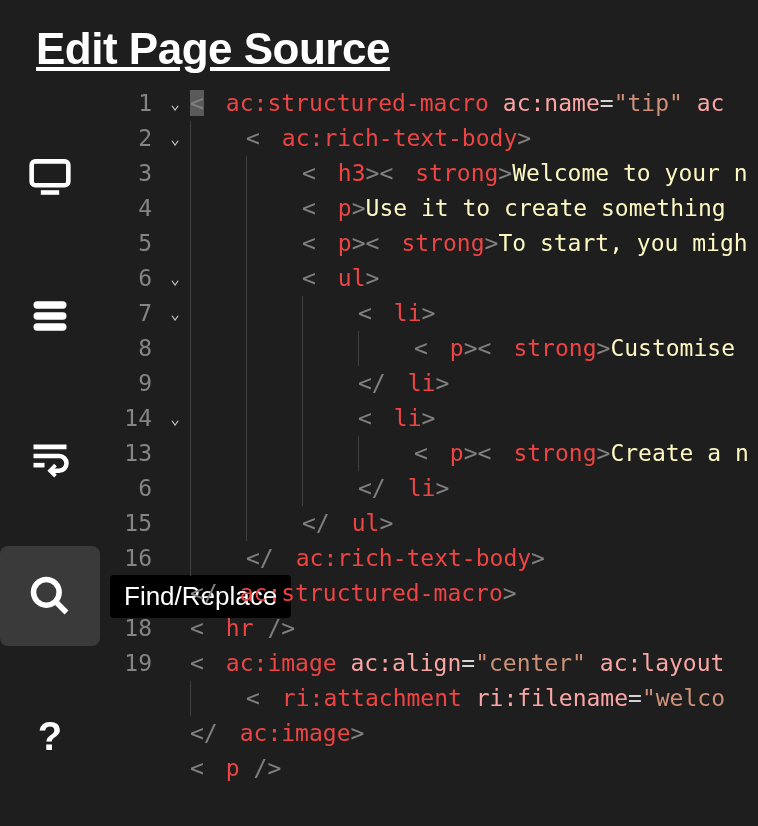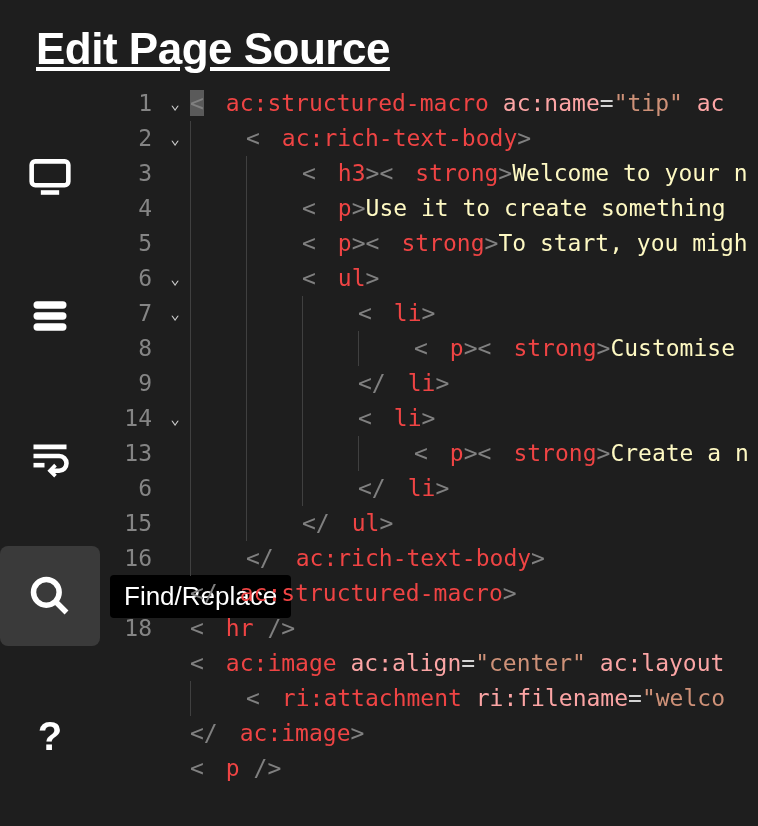--- a/index.html
+++ b/index.html
@@ -224,17 +224,21 @@
           <span class="fold"></span>
         </div>
         <div class="gutter-row">
           <span class="line-num">18</span>
           <span class="fold">⌄</span>
         </div>
         <div class="gutter-row">
           <span class="line-num">18</span>
           <span class="fold"></span>
         </div>
+        <div class="gutter-row">
+          <span class="line-num">19</span>
+          <span class="fold"></span>
+        </div>
       </div>
     <div class="code" id="code"><div class="code-line"><span class="cursor-hl">&lt;</span><span class="c-tag">ac:structured-macro</span><span class="c-text"> </span><span class="c-attr">ac:name</span><span class="c-op">=</span><span class="c-str">"tip"</span><span class="c-text"> </span><span class="c-attr">ac</span></div><div class="code-line"><span style="display:inline-block;width:0;border-left:1px solid #404040;height:35px;vertical-align:top;margin-right:55px;"></span><span class="c-punc">&lt;</span><span class="c-tag">ac:rich-text-body</span><span class="c-punc">&gt;</span></div><div class="code-line"><span style="display:inline-block;width:0;border-left:1px solid #404040;height:35px;vertical-align:top;margin-right:55px;"></span><span style="display:inline-block;width:0;border-left:1px solid #404040;height:35px;vertical-align:top;margin-right:55px;"></span><span class="c-punc">&lt;</span><span class="c-tag">h3</span><span class="c-punc">&gt;&lt;</span><span class="c-tag">strong</span><span class="c-punc">&gt;</span><span class="c-text">Welcome to your n</span></div><div class="code-line"><span style="display:inline-block;width:0;border-left:1px solid #404040;height:35px;vertical-align:top;margin-right:55px;"></span><span style="display:inline-block;width:0;border-left:1px solid #404040;height:35px;vertical-align:top;margin-right:55px;"></span><span class="c-punc">&lt;</span><span class="c-tag">p</span><span class="c-punc">&gt;</span><span class="c-text">Use it to create something</span></div><div class="code-line"><span style="display:inline-block;width:0;border-left:1px solid #404040;height:35px;vertical-align:top;margin-right:55px;"></span><span style="display:inline-block;width:0;border-left:1px solid #404040;height:35px;vertical-align:top;margin-right:55px;"></span><span class="c-punc">&lt;</span><span class="c-tag">p</span><span class="c-punc">&gt;&lt;</span><span class="c-tag">strong</span><span class="c-punc">&gt;</span><span class="c-text">To start, you migh</span></div><div class="code-line"><span style="display:inline-block;width:0;border-left:1px solid #404040;height:35px;vertical-align:top;margin-right:55px;"></span><span style="display:inline-block;width:0;border-left:1px solid #404040;height:35px;vertical-align:top;margin-right:55px;"></span><span class="c-punc">&lt;</span><span class="c-tag">ul</span><span class="c-punc">&gt;</span></div><div class="code-line"><span style="display:inline-block;width:0;border-left:1px solid #404040;height:35px;vertical-align:top;margin-right:55px;"></span><span style="display:inline-block;width:0;border-left:1px solid #404040;height:35px;vertical-align:top;margin-right:55px;"></span><span style="display:inline-block;width:0;border-left:1px solid #404040;height:35px;vertical-align:top;margin-right:55px;"></span><span class="c-punc">&lt;</span><span class="c-tag">li</span><span class="c-punc">&gt;</span></div><div class="code-line"><span style="display:inline-block;width:0;border-left:1px solid #404040;height:35px;vertical-align:top;margin-right:55px;"></span><span style="display:inline-block;width:0;border-left:1px solid #404040;height:35px;vertical-align:top;margin-right:55px;"></span><span style="display:inline-block;width:0;border-left:1px solid #404040;height:35px;vertical-align:top;margin-right:55px;"></span><span style="display:inline-block;width:0;border-left:1px solid #404040;height:35px;vertical-align:top;margin-right:55px;"></span><span class="c-punc">&lt;</span><span class="c-tag">p</span><span class="c-punc">&gt;&lt;</span><span class="c-tag">strong</span><span class="c-punc">&gt;</span><span class="c-text">Customise </span></div><div class="code-line"><span style="display:inline-block;width:0;border-left:1px solid #404040;height:35px;vertical-align:top;margin-right:55px;"></span><span style="display:inline-block;width:0;border-left:1px solid #404040;height:35px;vertical-align:top;margin-right:55px;"></span><span style="display:inline-block;width:0;border-left:1px solid #404040;height:35px;vertical-align:top;margin-right:55px;"></span><span class="c-punc">&lt;/</span><span class="c-tag">li</span><span class="c-punc">&gt;</span></div><div class="code-line"><span style="display:inline-block;width:0;border-left:1px solid #404040;height:35px;vertical-align:top;margin-right:55px;"></span><span style="display:inline-block;width:0;border-left:1px solid #404040;height:35px;vertical-align:top;margin-right:55px;"></span><span style="display:inline-block;width:0;border-left:1px solid #404040;height:35px;vertical-align:top;margin-right:55px;"></span><span class="c-punc">&lt;</span><span class="c-tag">li</span><span class="c-punc">&gt;</span></div><div class="code-line"><span style="display:inline-block;width:0;border-left:1px solid #404040;height:35px;vertical-align:top;margin-right:55px;"></span><span style="display:inline-block;width:0;border-left:1px solid #404040;height:35px;vertical-align:top;margin-right:55px;"></span><span style="display:inline-block;width:0;border-left:1px solid #404040;height:35px;vertical-align:top;margin-right:55px;"></span><span style="display:inline-block;width:0;border-left:1px solid #404040;height:35px;vertical-align:top;margin-right:55px;"></span><span class="c-punc">&lt;</span><span class="c-tag">p</span><span class="c-punc">&gt;&lt;</span><span class="c-tag">strong</span><span class="c-punc">&gt;</span><span class="c-text">Create a n</span></div><div class="code-line"><span style="display:inline-block;width:0;border-left:1px solid #404040;height:35px;vertical-align:top;margin-right:55px;"></span><span style="display:inline-block;width:0;border-left:1px solid #404040;height:35px;vertical-align:top;margin-right:55px;"></span><span style="display:inline-block;width:0;border-left:1px solid #404040;height:35px;vertical-align:top;margin-right:55px;"></span><span class="c-punc">&lt;/</span><span class="c-tag">li</span><span class="c-punc">&gt;</span></div><div class="code-line"><span style="display:inline-block;width:0;border-left:1px solid #404040;height:35px;vertical-align:top;margin-right:55px;"></span><span style="display:inline-block;width:0;border-left:1px solid #404040;height:35px;vertical-align:top;margin-right:55px;"></span><span class="c-punc">&lt;/</span><span class="c-tag">ul</span><span class="c-punc">&gt;</span></div><div class="code-line"><span style="display:inline-block;width:0;border-left:1px solid #404040;height:35px;vertical-align:top;margin-right:55px;"></span><span class="c-punc">&lt;/</span><span class="c-tag">ac:rich-text-body</span><span class="c-punc">&gt;</span></div><div class="code-line"><span class="c-punc">&lt;/</span><span class="c-tag">ac:structured-macro</span><span class="c-punc">&gt;</span></div><div class="code-line"><span class="c-punc">&lt;</span><span class="c-tag">hr</span><span class="c-text"> </span><span class="c-punc">/&gt;</span></div><div class="code-line"><span class="c-punc">&lt;</span><span class="c-tag">ac:image</span><span class="c-text"> </span><span class="c-attr">ac:align</span><span class="c-op">=</span><span class="c-str">"center"</span><span class="c-text"> </span><span class="c-attr">ac:layout</span></div><div class="code-line"><span style="display:inline-block;width:0;border-left:1px solid #404040;height:35px;vertical-align:top;margin-right:55px;"></span><span class="c-punc">&lt;</span><span class="c-tag">ri:attachment</span><span class="c-text"> </span><span class="c-attr">ri:filename</span><span class="c-op">=</span><span class="c-str">"welco</span></div><div class="code-line"><span class="c-punc">&lt;/</span><span class="c-tag">ac:image</span><span class="c-punc">&gt;</span></div><div class="code-line"><span class="c-punc">&lt;</span><span class="c-tag">p</span><span class="c-text"> </span><span class="c-punc">/&gt;</span></div></div>
   </div>
 
 </div>
 
 </body></html>

